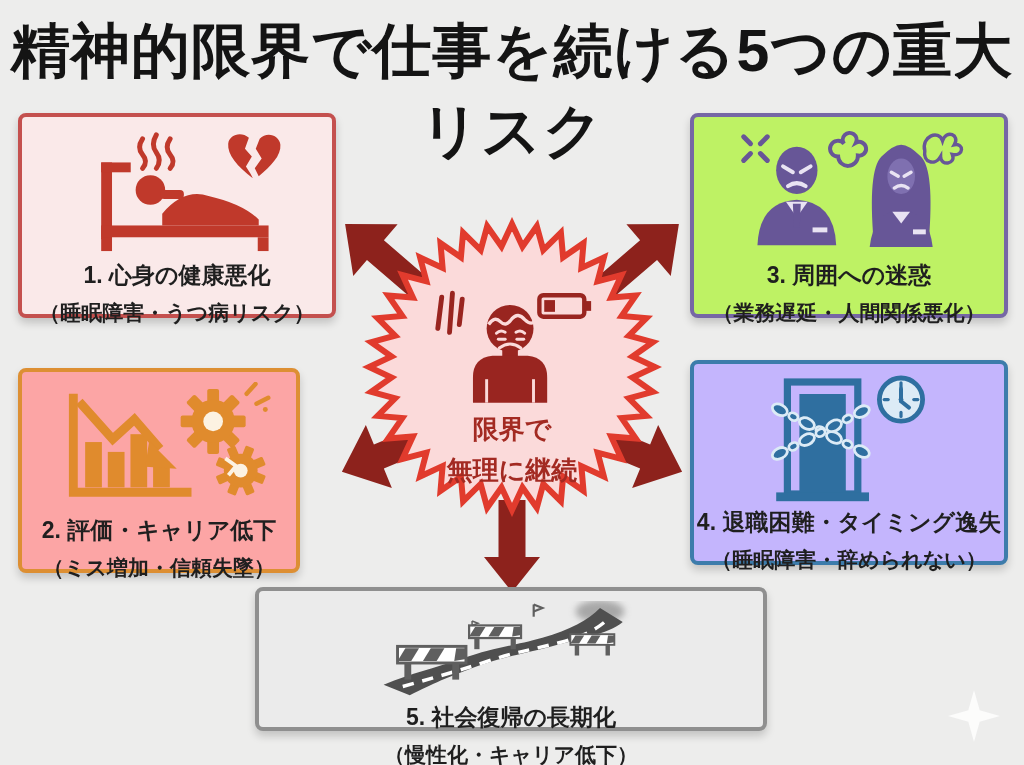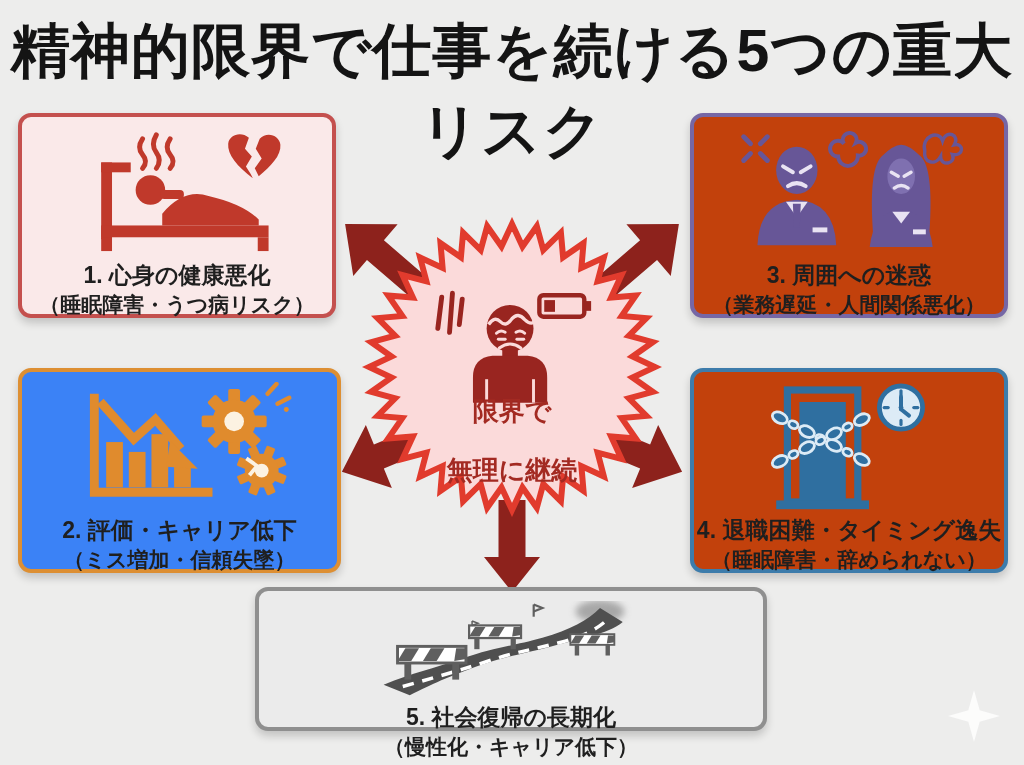--- a/index.html
+++ b/index.html
@@ -6,42 +6,42 @@
   #stage{
     position:relative;width:1024px;height:765px;margin:0 auto;
     background:#ededec;overflow:hidden;
     font-family:"Liberation Sans","DejaVu Sans",sans-serif;
   }
   .main-title{
     position:absolute;top:12px;left:0;width:100%;text-align:center;
     font-size:59px;font-weight:900;color:#141414;letter-spacing:1px;
   }
   .risk-card{
-    position:absolute;border-style:solid;border-width:4px;border-radius:13px;
+    position:absolute;border-style:solid;border-width:4px;border-radius:8px;
     display:flex;flex-direction:column;align-items:center;
     box-shadow:0 5px 8px rgba(0,0,0,0.18);
     box-sizing:border-box;
   }
   .card-tl{left:18px;top:113px;width:318px;height:205px;background:#fae9e9;border-color:#c4504e;}
-  .card-tr{left:690px;top:113px;width:318px;height:205px;background:#c2410c;border-color:#7667a5;}
-  .card-ml{left:18px;top:368px;width:323px;height:205px;background:#3b82f6;border-color:#dd8f33;}
-  .card-mr{left:690px;top:368px;width:318px;height:205px;background:#c2410c;border-color:#3d7cab;}
+  .card-tr{left:690px;top:113px;width:318px;height:205px;background:#bef264;border-color:#7667a5;}
+  .card-ml{left:18px;top:368px;width:282px;height:205px;background:#fca5a5;border-color:#dd8f33;}
+  .card-mr{left:690px;top:360px;width:318px;height:205px;background:#c4b5fd;border-color:#3d7cab;}
   .card-b{left:255px;top:587px;width:512px;height:144px;background:#ebebeb;border-color:#8f8f8f;}
   .card-icon{margin-top:10px;flex:0 0 auto;}
   .card-line1{font-size:23px;font-weight:800;color:#1f1f1f;margin-top:6px;line-height:1.25;}
-  .card-line2{font-size:21px;font-weight:800;color:#1f1f1f;margin-top:2px;line-height:1.25;}
+  .card-line2{font-size:21px;font-weight:800;color:#1f1f1f;margin-top:10px;line-height:1.25;}
   #arrow-layer{position:absolute;left:0;top:0;width:1024px;height:765px;}
   #burst-wrap{position:absolute;left:362px;top:217px;width:300px;height:300px;}
   #burst-svg{position:absolute;left:0;top:0;}
   #center-icon{position:absolute;left:68px;top:70px;}
   .center-label{
     position:absolute;left:0;width:300px;text-align:center;
     font-size:26px;font-weight:900;color:#a32a22;line-height:1.0;
   }
-  #center-line1{top:181px;}
+  #center-line1{top:199px;}
   #center-line2{top:240px;}
   .sparkle{
     position:absolute;left:948px;top:690px;width:52px;height:52px;background:#ffffff;
     clip-path:polygon(50% 0,61% 39%,100% 50%,61% 61%,50% 100%,39% 61%,0 50%,39% 39%);
     opacity:.8;filter:blur(1px);
   }
 </style>
 </head>
 <body>
 

